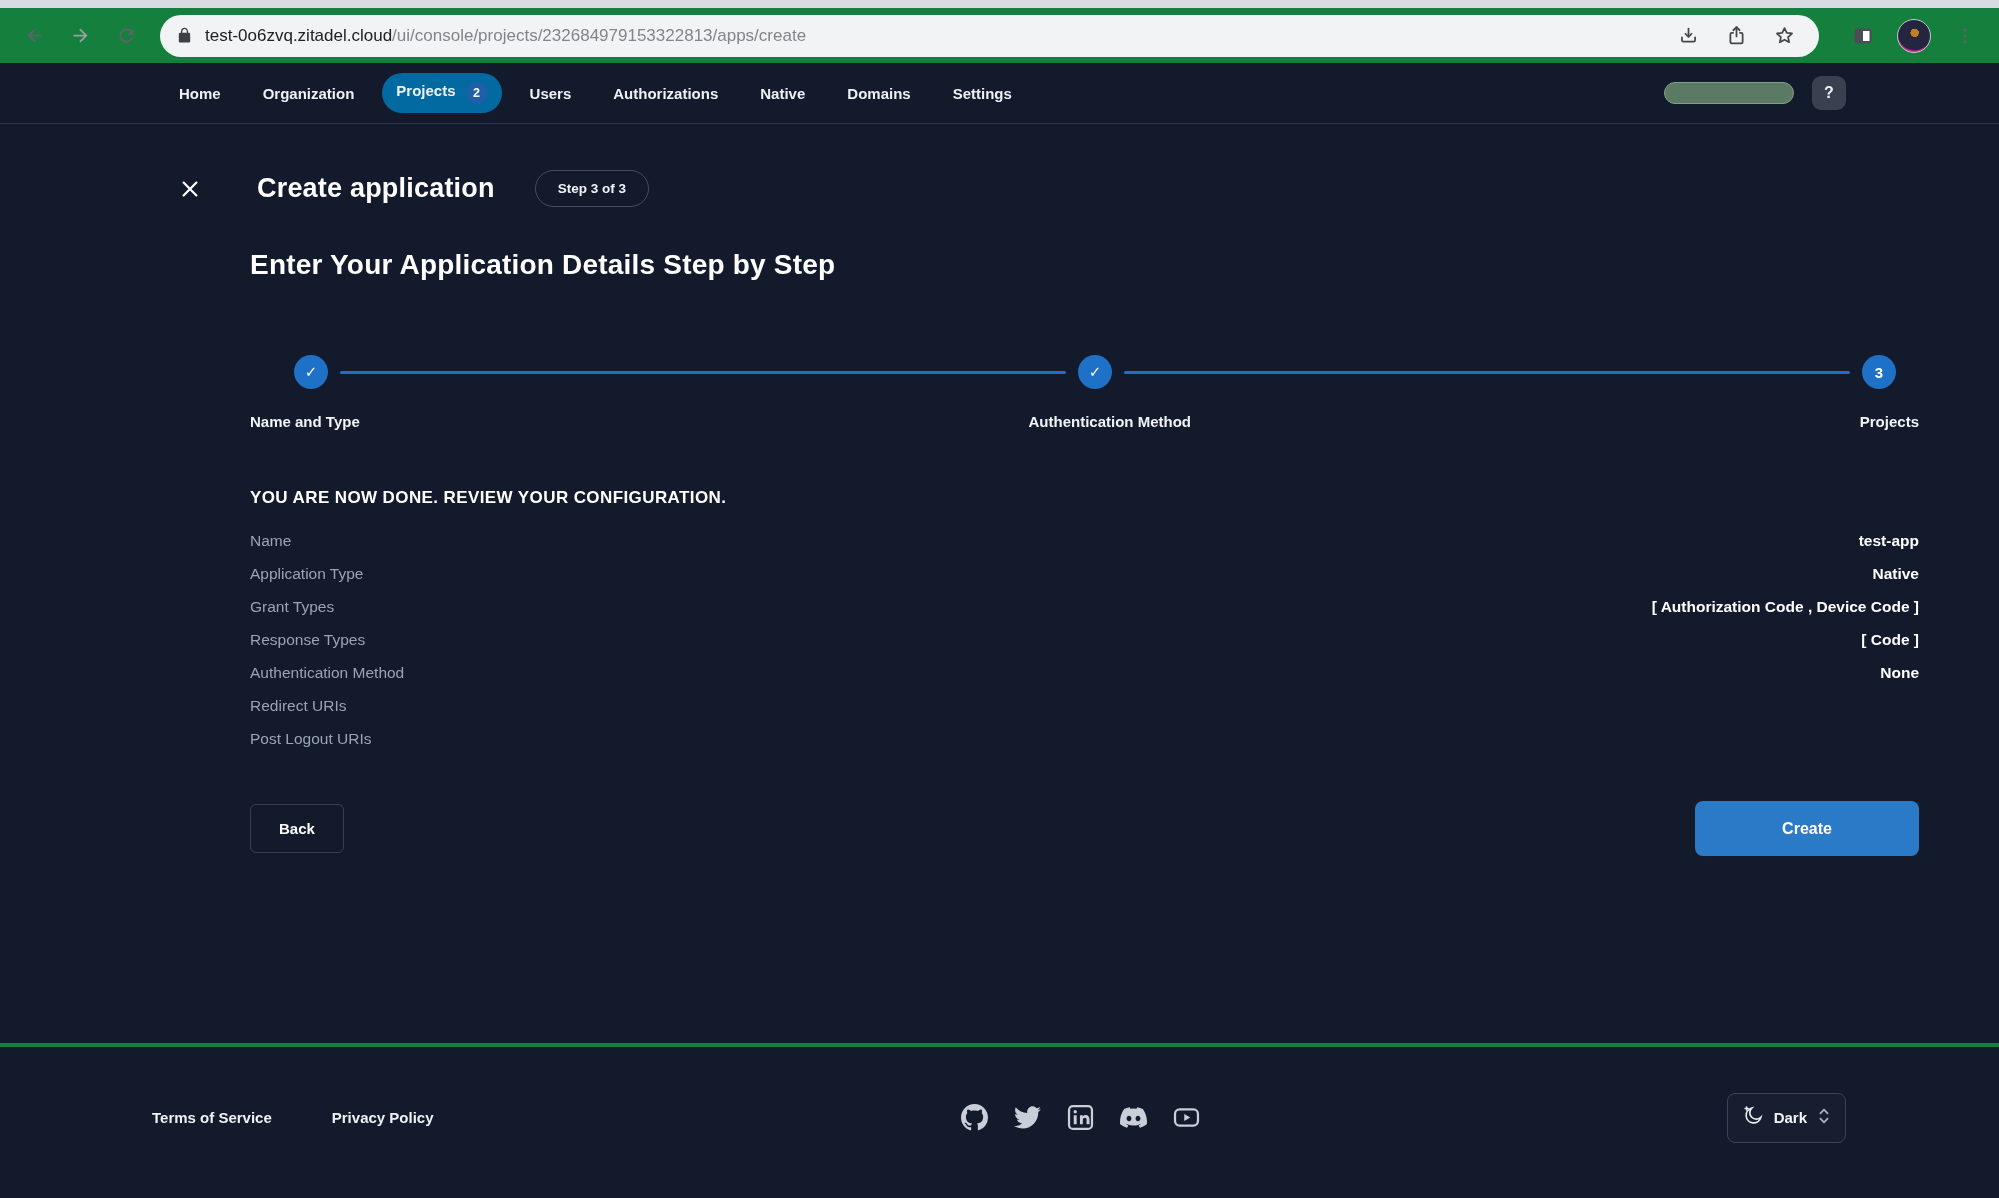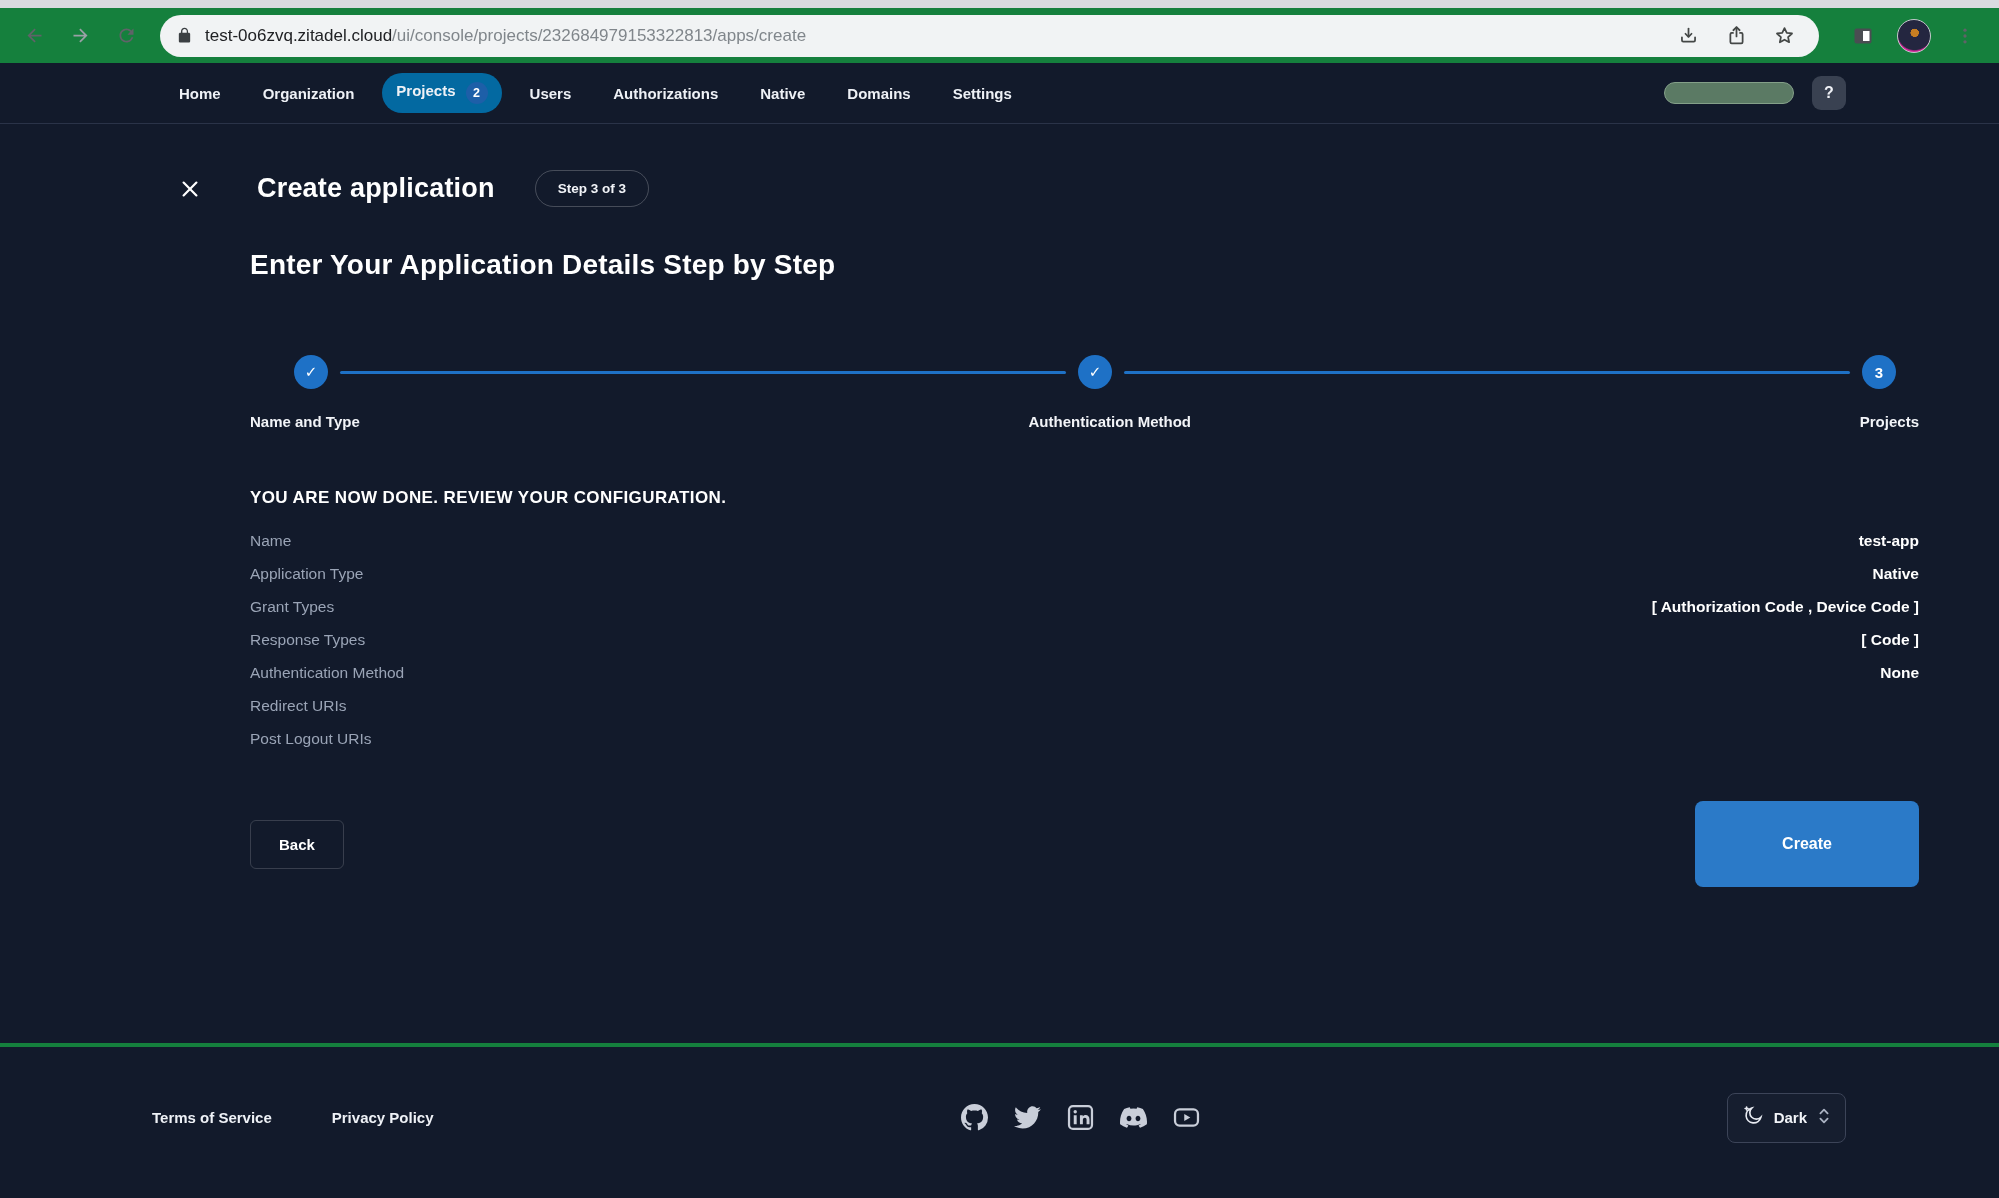--- a/index.html
+++ b/index.html
@@ -103,21 +103,21 @@
   .review-value { font-size: 15.5px; color: #ffffff; font-weight: 700; }
 
   .actions-row { margin-top: 46px; display: flex; justify-content: space-between; align-items: center; }
   .back-btn {
     background: transparent; border: 1px solid rgba(255,255,255,0.16); border-radius: 6px;
     color: #fff; font-size: 15px; font-weight: 600; padding: 15px 28px; cursor: pointer;
     font-family: inherit;
   }
   .create-btn {
     background: #2b7ac8; border: none; border-radius: 8px; color: #fff;
-    font-size: 16px; font-weight: 600; width: 224px; height: 86px; cursor: pointer;
+    font-size: 16px; font-weight: 600; width: 224px; height: 55px; cursor: pointer;
     font-family: inherit;
   }
 
   
   .footer {
     flex: 0 0 155px; border-top: 4px solid #15803d;
     display: flex; align-items: center; justify-content: space-between;
     padding: 0 153px 10px 152px; color: #eef1f6;
   }
   .footer-links { display: flex; gap: 60px; }

